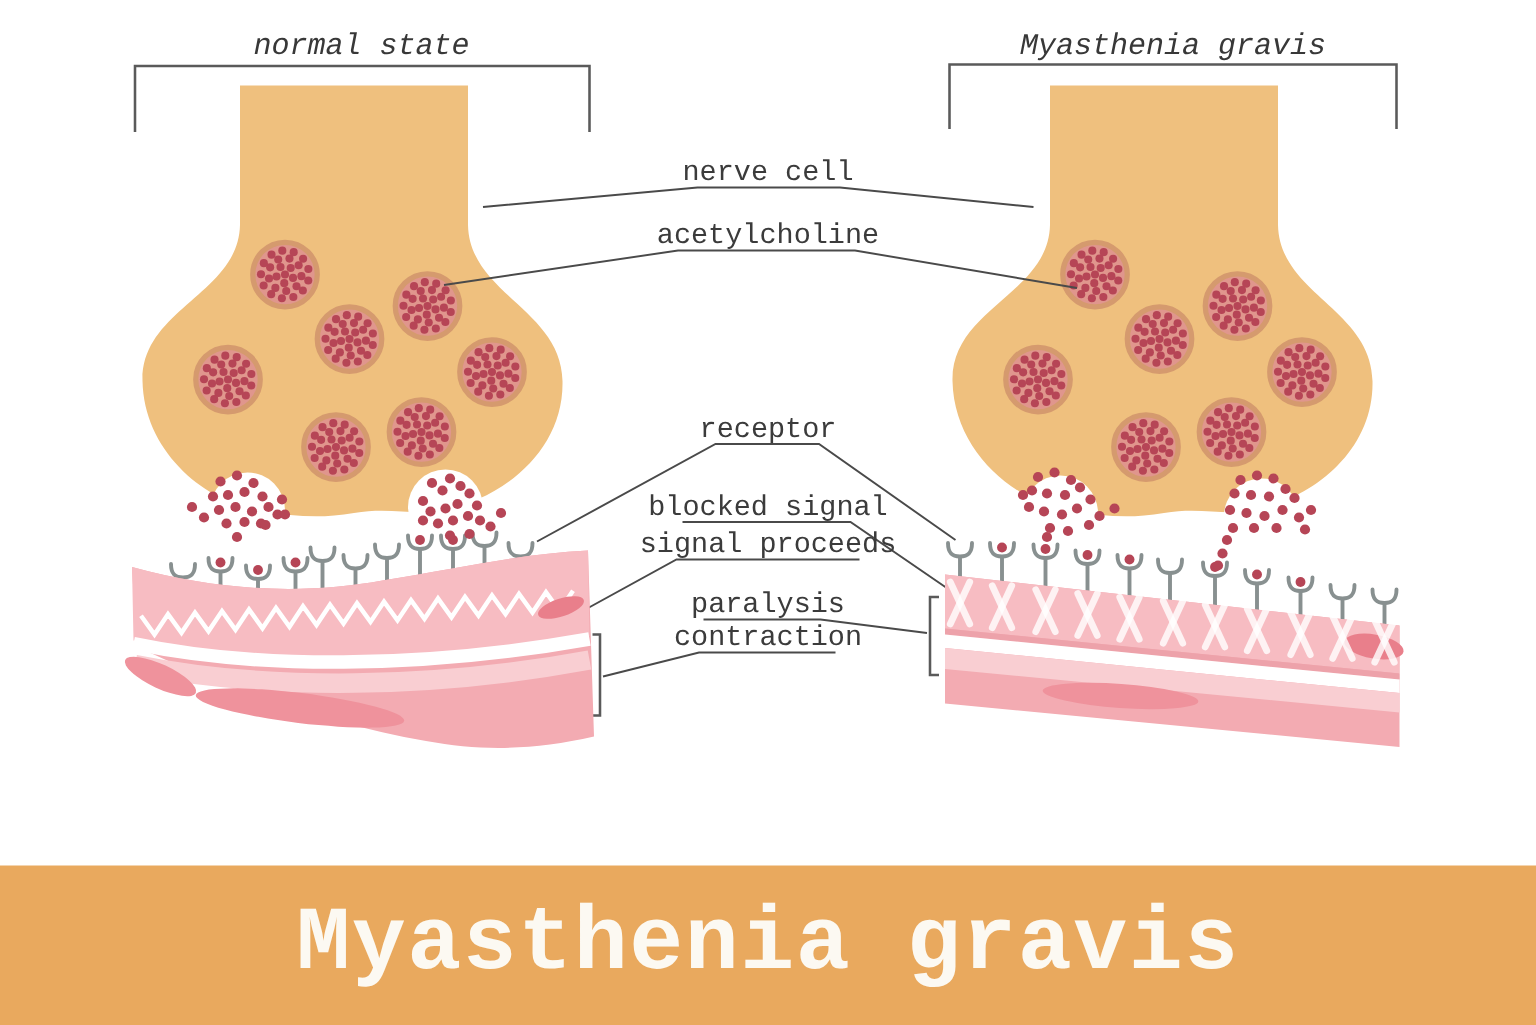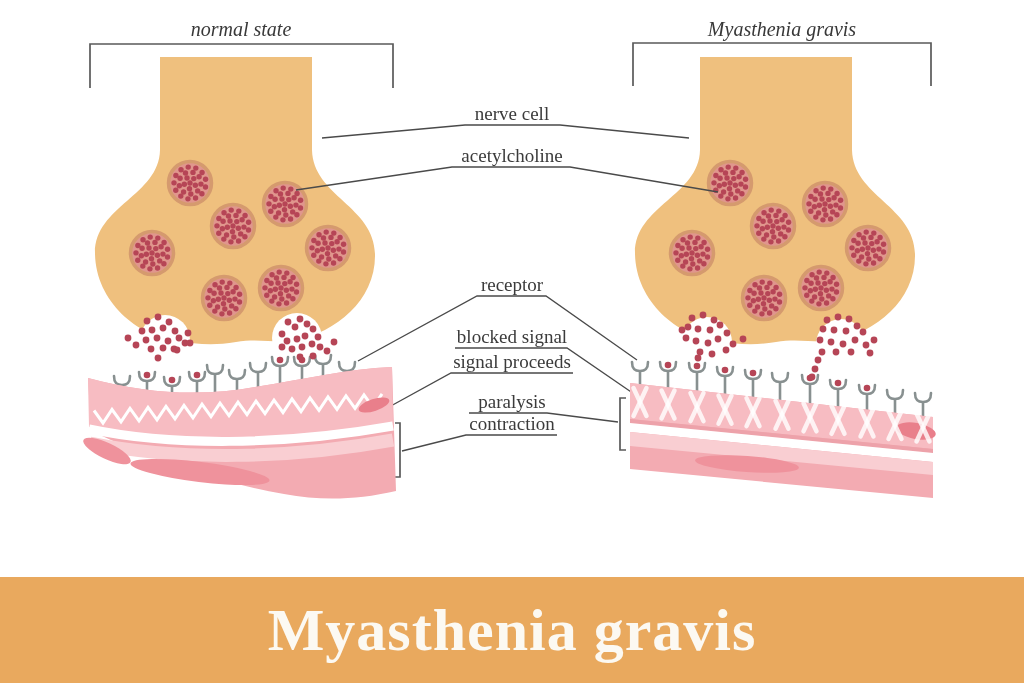--- a/index.html
+++ b/index.html
@@ -1,17 +1,17 @@
 <!DOCTYPE html>
 <html><head>
 <meta charset="utf-8">
 <style>
   html,body{margin:0;padding:0;background:#fff;}
   .stage{position:relative;width:1024px;height:683px;background:#fff;overflow:hidden;
-         font-family:Liberation Serif, serif;}
+         font-family:Liberation Mono, monospace;}
   svg{position:absolute;left:0;top:0;}
   .panel-title{font-size:20px;font-style:italic;fill:#383838;}
   .lbl{font-size:19px;fill:#3b3b3b;}
   .leader{fill:none;stroke:#4a4a4a;stroke-width:1.3px;}
   .bracket{fill:none;stroke:#5a5a5a;stroke-width:1.7px;}
   .banner{position:absolute;left:0;top:577px;width:1024px;height:106px;
           display:flex;align-items:center;justify-content:center;}
   .banner-text{color:#fcf9f2;font-size:60px;font-weight:bold;letter-spacing:1px;}
 </style>
 </head>

